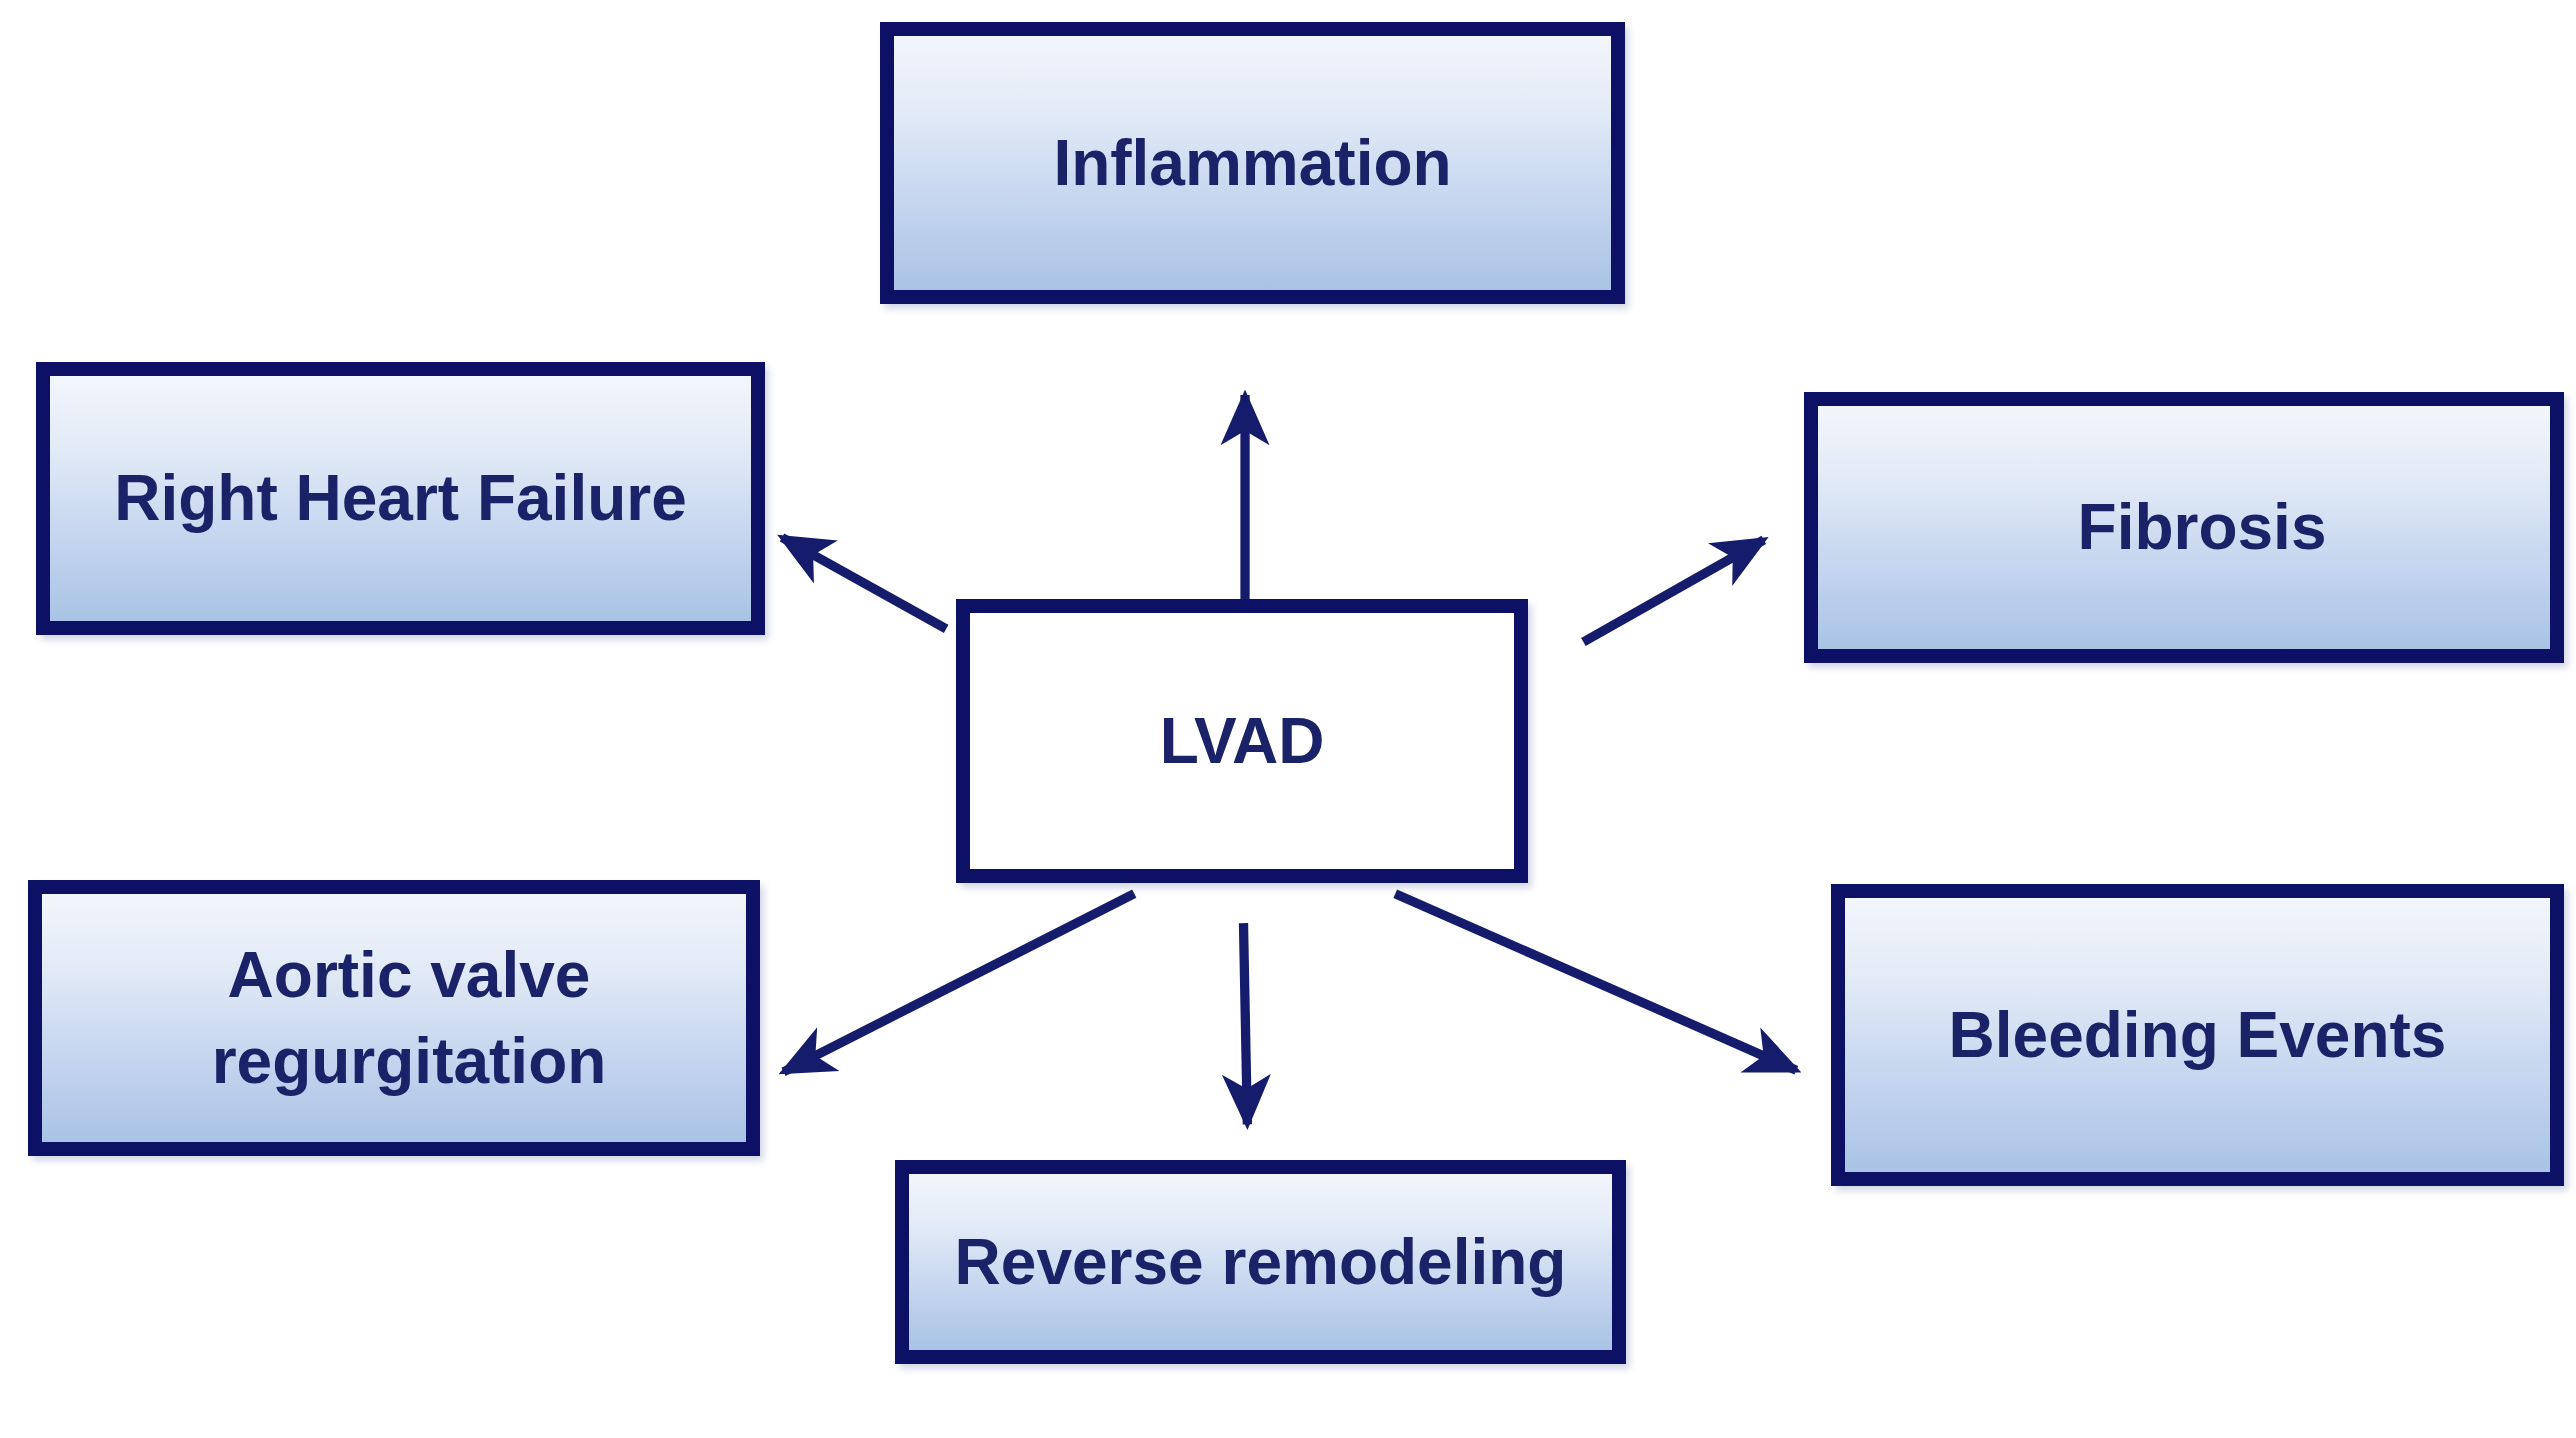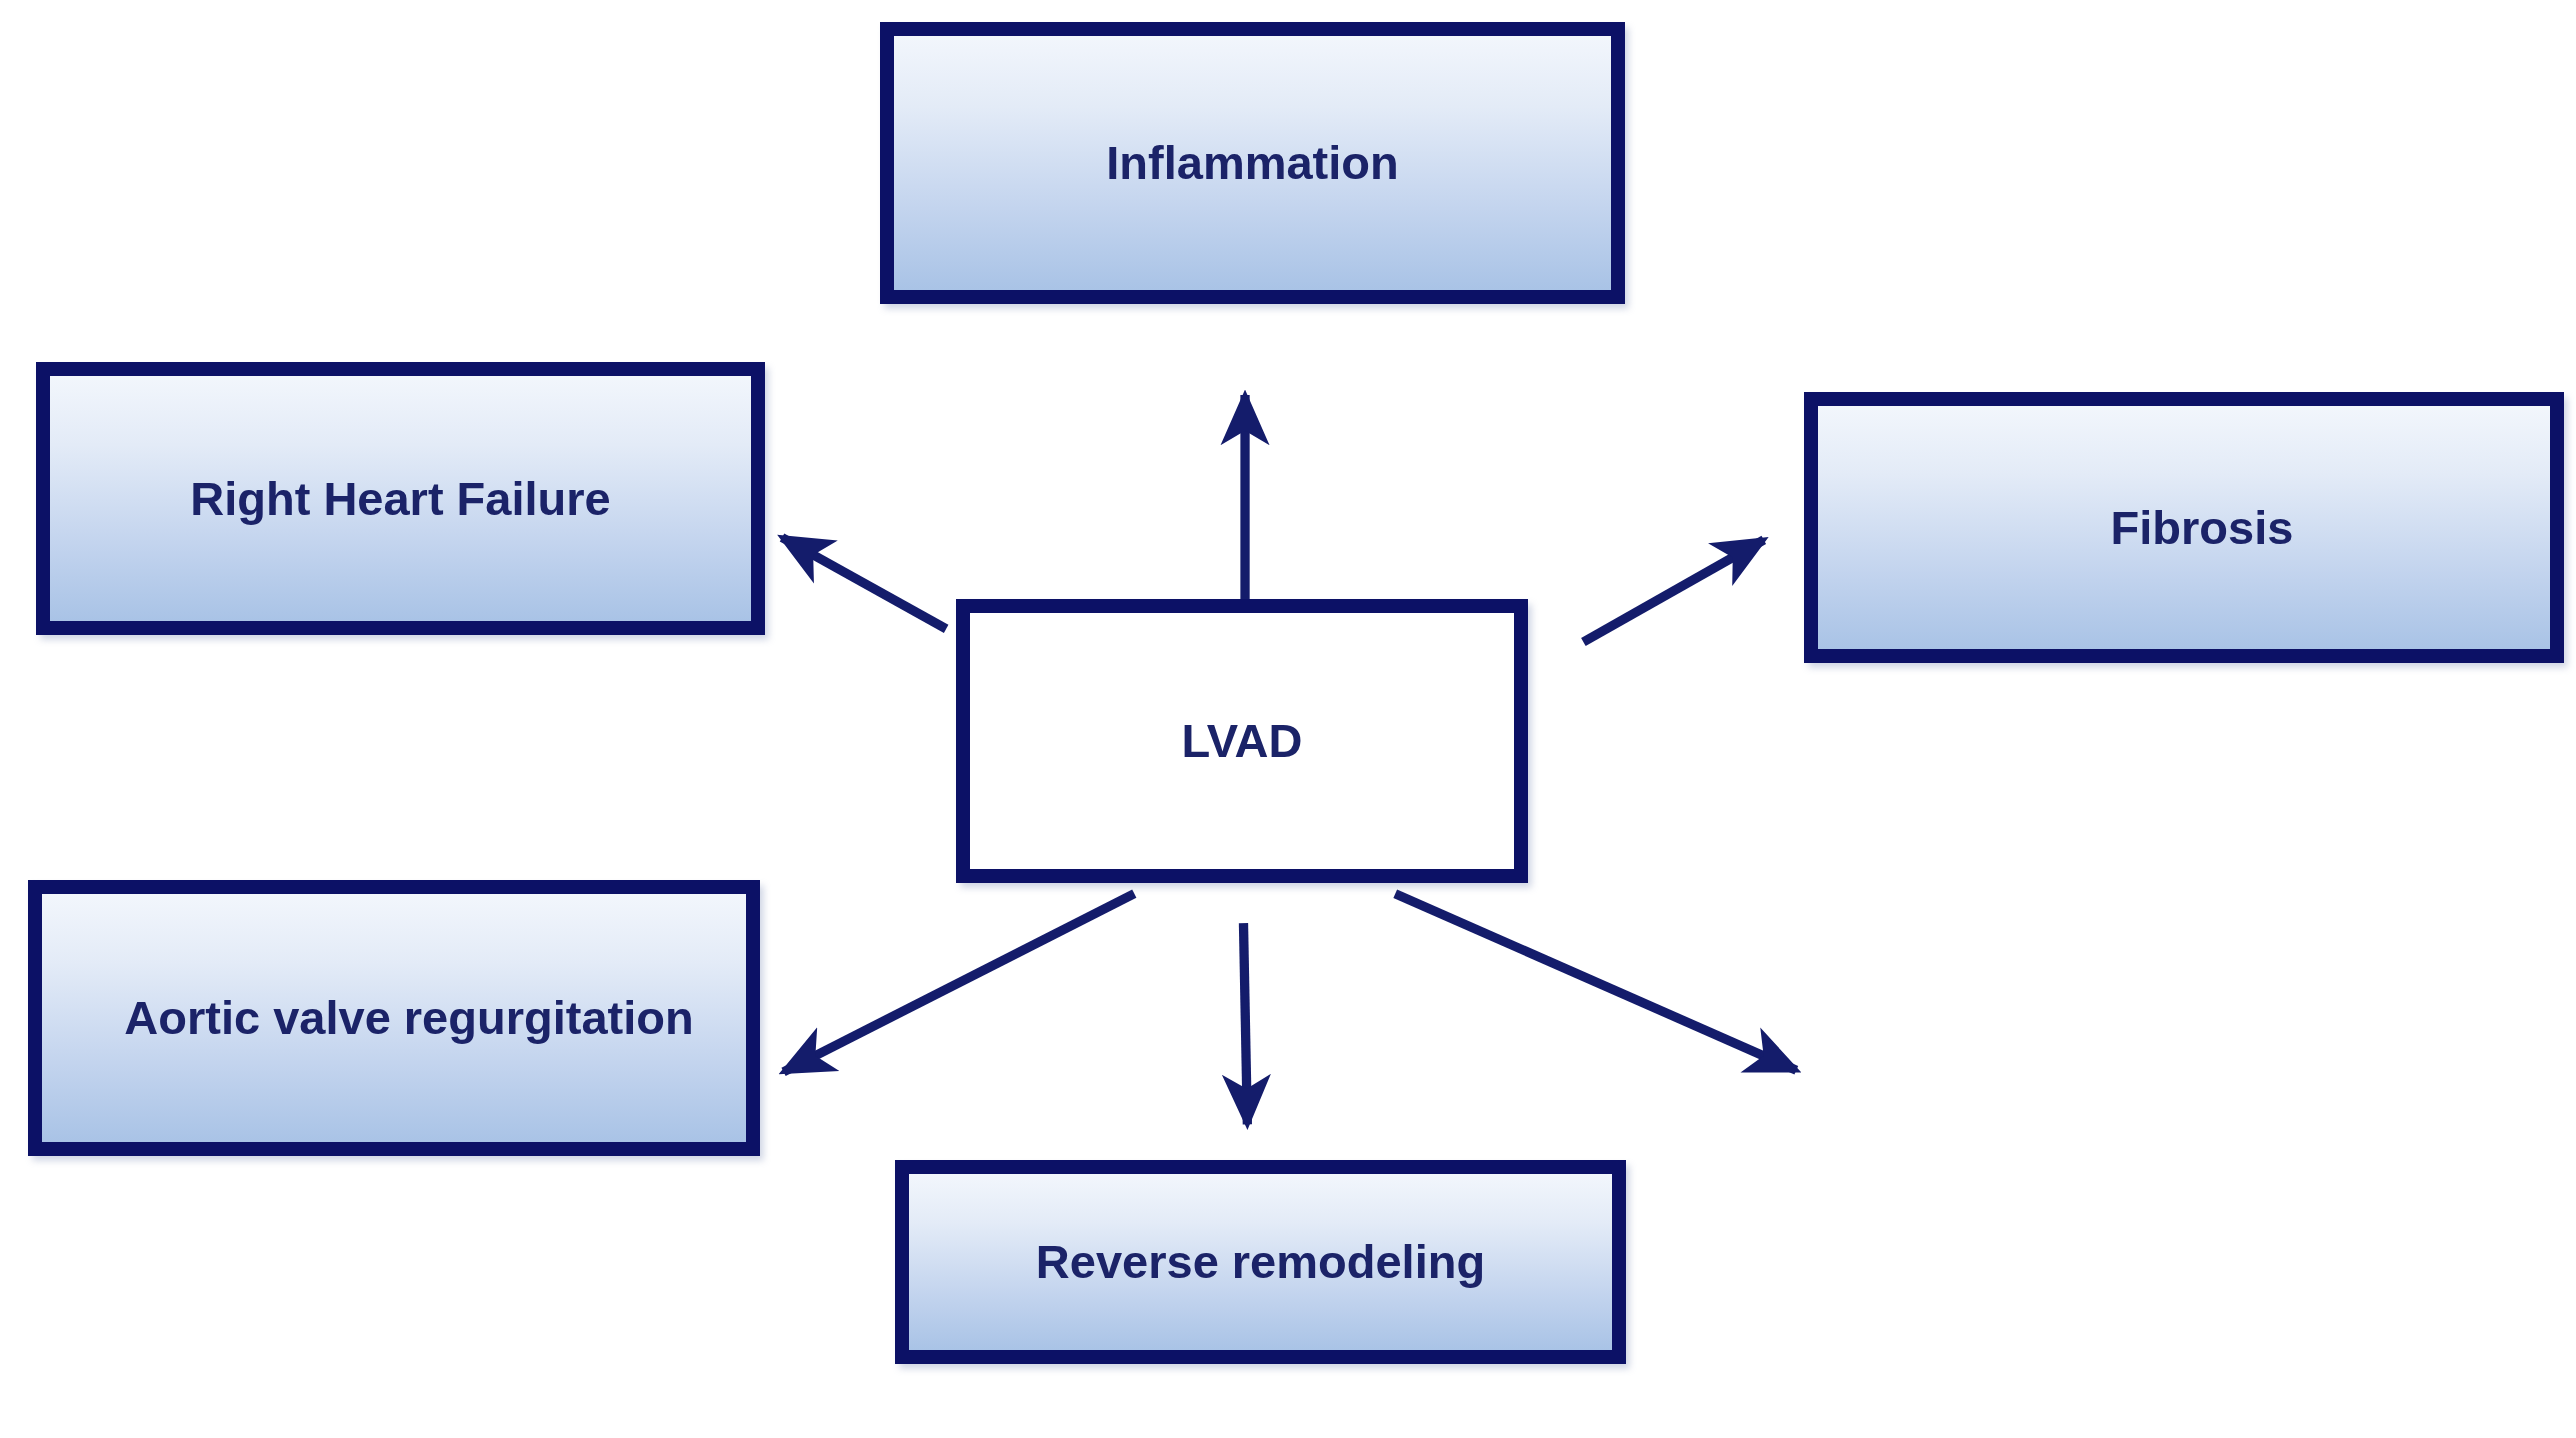--- a/index.html
+++ b/index.html
@@ -28,21 +28,21 @@
     background: linear-gradient(to bottom, #f2f6fc 0%, #e3ebf7 28%, #c3d4ee 68%, #a9c3e6 100%);
     display: flex;
     align-items: center;
     justify-content: center;
     text-align: center;
     box-shadow: 3.9px 4.6px 7px rgba(130,145,185,0.38);
   }
   .node .label {
     color: #1b2368;
     font-weight: bold;
-    font-size: 47px;
+    font-size: 64px;
     line-height: 1.35;
     padding: 0 31px;
   }
   .node-center {
     background: #ffffff;
   }
   .node-top         { left: 880px; top: 22px;   width: 745px; height: 282px; }
   .node-upper-left  { left: 36px;   top: 362px;  width: 729px; height: 273px; }
   .node-upper-right { left: 1804px; top: 392px;  width: 760px; height: 271px; padding-left: 36px; }
   .node-center      { left: 956px; top: 599px;  width: 572px; height: 284px; }
@@ -82,19 +82,22 @@
   </div>
 
   <div class="node node-center">
     <div class="label">LVAD</div>
   </div>
 
   <div class="node node-lower-left">
     <div class="label">Aortic valve regurgitation</div>
   </div>
 
+  <div class="node node-lower-right">
+    <div class="label">Bleeding Events</div>
+  </div>
 
   <div class="node node-bottom">
     <div class="label">Reverse remodeling</div>
   </div>
 
 </div>
 
 
 </body></html>

